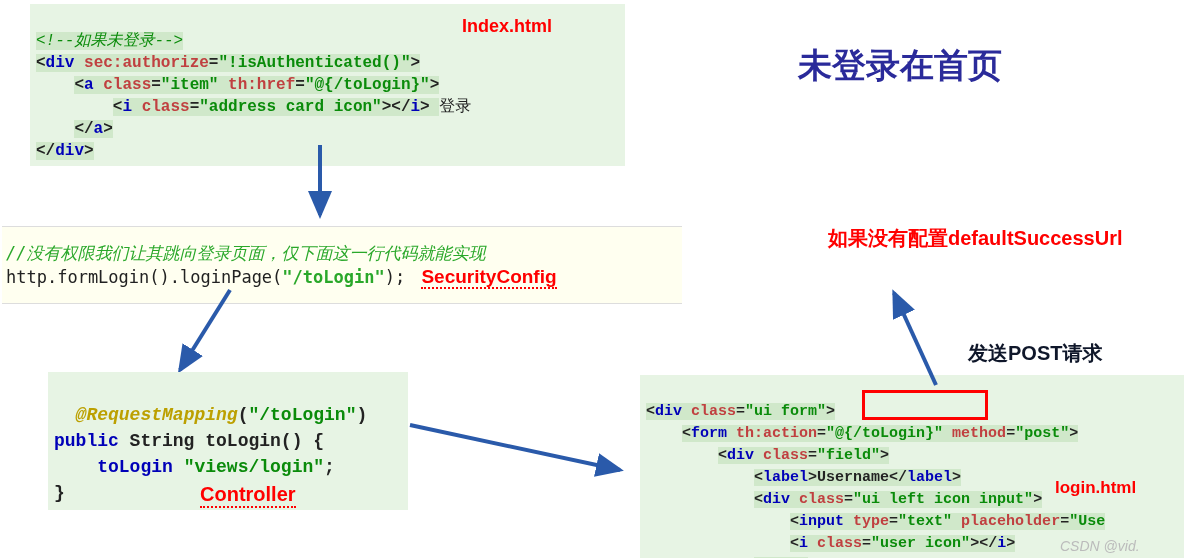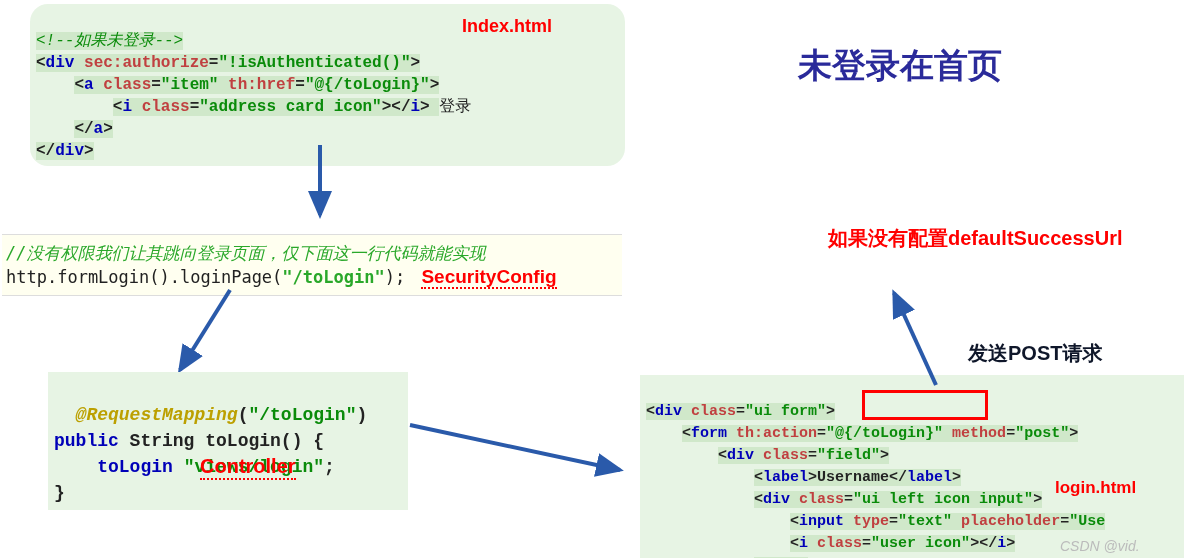--- a/index.html
+++ b/index.html
@@ -30,20 +30,21 @@
   .annot { color: #bca000; font-style: italic; font-weight: bold; }
   .label-red {
     color: #ff0000;
     font-family: Arial, sans-serif;
     font-weight: bold;
     font-size: 18px;
     position: absolute;
   }
   .red-underline {
     border-bottom: 2px dotted red;
+    margin-top: 28px;
   }
   .title {
     position: absolute;
     color: #2a2a9a;
     font-family: "Microsoft YaHei", Arial, sans-serif;
     font-weight: bold;
     font-size: 34px;
     text-align: center;
     line-height: 46px;
   }
@@ -69,40 +70,40 @@
   }
   svg.arrow { position: absolute; overflow: visible; }
 </style>
 </head>
 <body>
 
 <div class="title" style="left:740px; top:42px; width:320px;">
   <span>未登录在首页</span><br>
 </div>
 
-<div class="codebox" style="left:30px; top:4px; width:595px;border-radius:18px;">
+<div class="codebox" style="left:30px; top:4px; width:595px;">
 <span class="comment hl">&lt;!--如果未登录--&gt;</span>
 <span class="plain hl">&lt;</span><span class="kw hl">div</span><span class="attr hl"> sec:authorize</span><span class="plain hl">=</span><span class="str hl">"!isAuthenticated()"</span><span class="plain hl">&gt;</span>
     <span class="plain hl">&lt;</span><span class="kw hl">a</span><span class="attr hl"> class</span><span class="plain hl">=</span><span class="str hl">"item"</span><span class="attr hl"> th:href</span><span class="plain hl">=</span><span class="str hl">"@{/toLogin}"</span><span class="plain hl">&gt;</span>
         <span class="plain hl">&lt;</span><span class="kw hl">i</span><span class="attr hl"> class</span><span class="plain hl">=</span><span class="str hl">"address card icon"</span><span class="plain hl">&gt;&lt;/</span><span class="kw hl">i</span><span class="plain hl">&gt; </span><span class="txt">登录</span>
     <span class="plain hl">&lt;/</span><span class="kw hl">a</span><span class="plain hl">&gt;</span>
 <span class="plain hl">&lt;/</span><span class="kw hl">div</span><span class="plain hl">&gt;</span>
 </div>
 <div class="label-red" style="left:462px; top:16px;">Index.html</div>
 
 <svg class="arrow" style="left:280px; top:145px;" width="80" height="90">
   <defs>
       <marker id="ah1" markerWidth="10" markerHeight="10" refX="6" refY="3" orient="auto">
         <path d="M0,0 L7,3 L0,6 Z" fill="#2a5aaa"></path>
       </marker>
     </defs>
   <line x1="40" y1="0" x2="40" y2="70" stroke="#2a5aaa" stroke-width="4" marker-end="url(#ah1)"></line>
 </svg>
 
-<div style="position:absolute; left:2px; top:234px; width:620px; background:#fffff0; border-top:1px solid #ddd; border-bottom:1px solid #ddd; padding:6px 4px; font-family:Consolas,monospace; font-size:17px; line-height:24px;">
+<div style="position:absolute; left:2px; top:226px; width:680px; background:#fffff0; border-top:1px solid #ddd; border-bottom:1px solid #ddd; padding:14px 4px; font-family:Consolas,monospace; font-size:17px; line-height:24px;">
   <div class="comment" style="color:#2aa82a; font-style:italic;">//没有权限我们让其跳向登录页面，仅下面这一行代码就能实现</div>
   <div>
     <span style="color:#222;">http.formLogin().loginPage(</span><span style="color:#2aa82a; font-weight:bold;">"/toLogin"</span><span style="color:#222;">);</span>
     <span class="label-red red-underline" style="position:static; margin-left:6px; font-size:19px;">SecurityConfig</span>
   </div>
 </div>
 
 <svg class="arrow" style="left:160px; top:290px;" width="120" height="100">
   <defs>
       <marker id="ah2" markerWidth="10" markerHeight="10" refX="6" refY="3" orient="auto">

